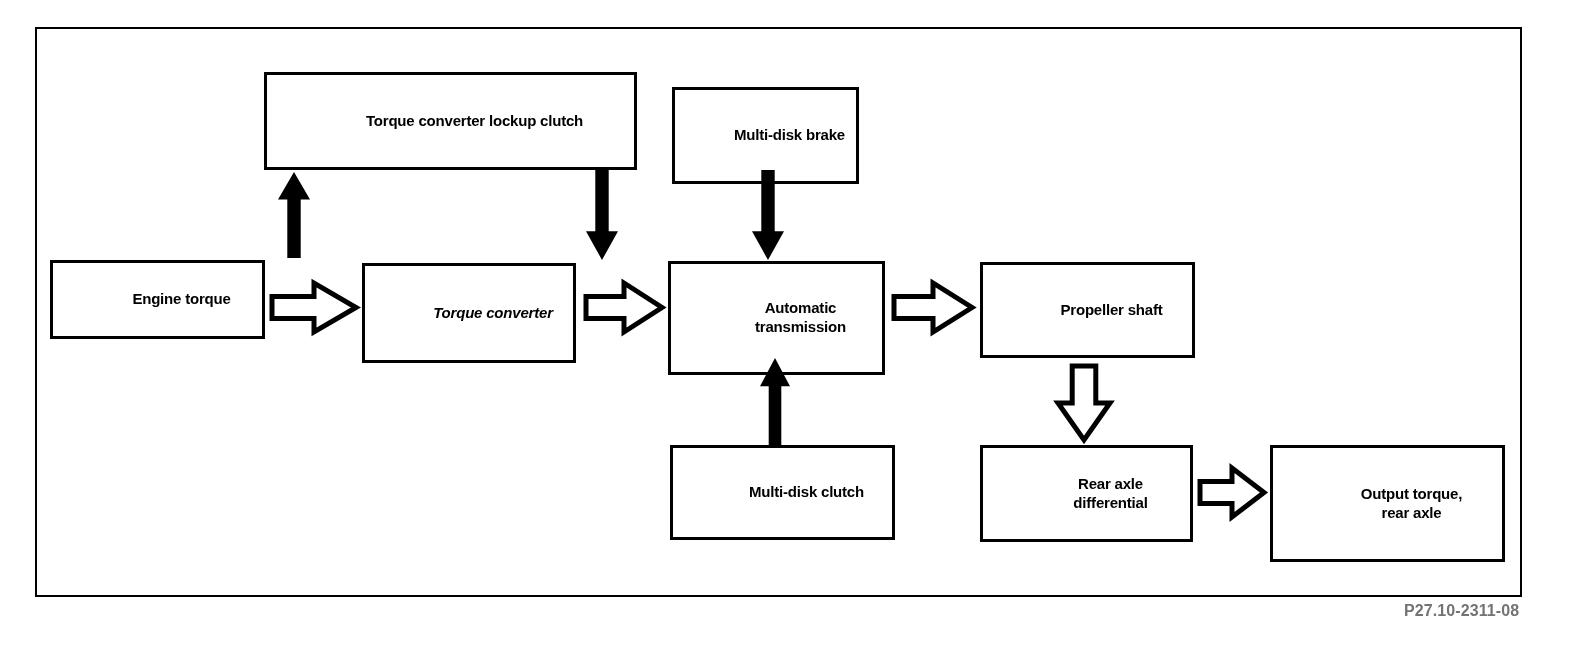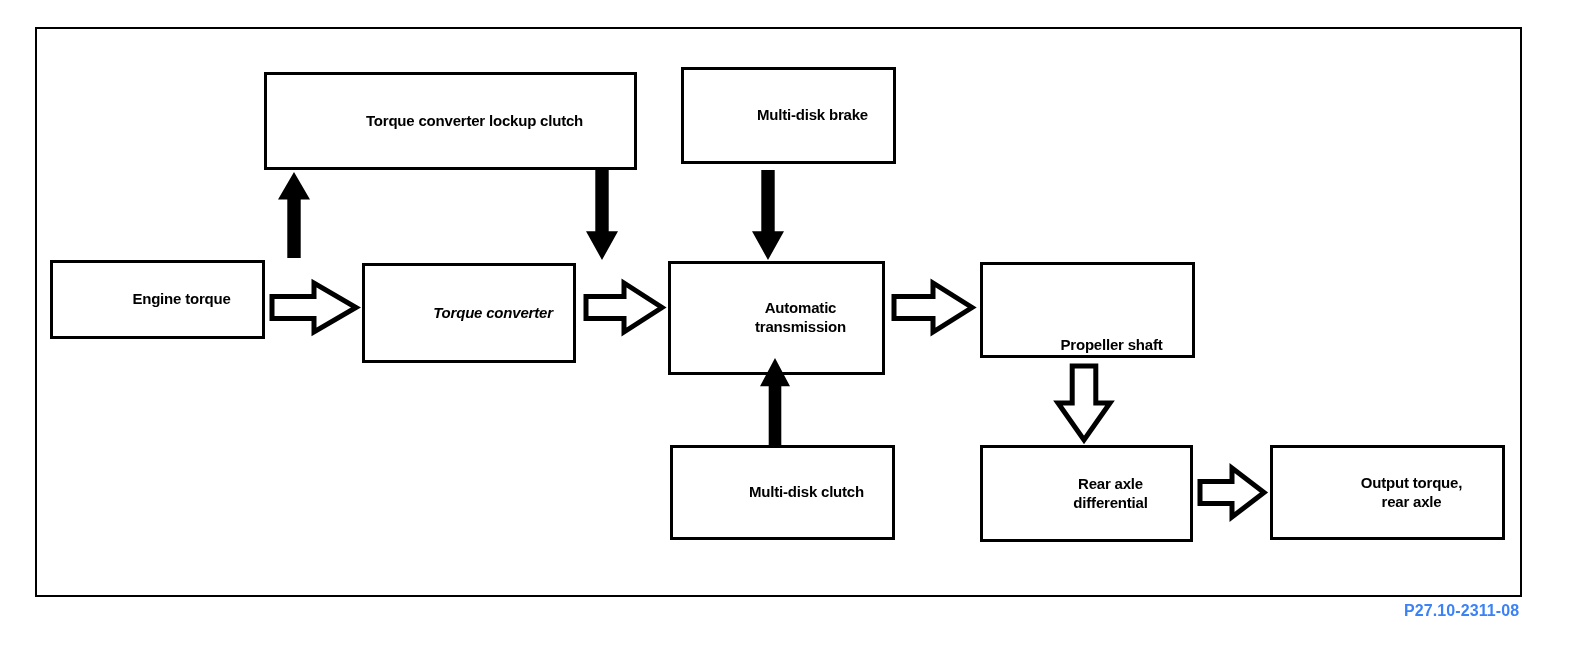--- a/index.html
+++ b/index.html
@@ -7,56 +7,56 @@
        font-family:"Liberation Sans",sans-serif;color:#000;}
   #diagram-root{position:absolute;left:0;top:0;width:1584px;height:648px;}
   .frame{position:absolute;left:35px;top:27px;width:1487px;height:570px;
          border:2px solid #000;box-sizing:border-box;background:#fff;}
   .node{position:absolute;border:3px solid #000;background:#fff;box-sizing:border-box;
         display:flex;align-items:center;justify-content:center;text-align:center;padding-left:48px;}
   .node-label{font-weight:bold;font-size:15px;line-height:1.25;letter-spacing:-0.2px;
               padding:0 6px;white-space:pre-line;}
   .arrow{position:absolute;}
   .arrow svg{display:block;overflow:visible;}
-  .caption{position:absolute;font-size:16px;font-weight:bold;color:#3b82f6;
+  .caption{position:absolute;font-size:16px;font-weight:bold;color:#737373;
            letter-spacing:0.1px;white-space:nowrap;}
 </style>
 </head>
 <body>
 
 <div id="diagram-root">
   <div class="frame"></div>
   <div id="nodes-layer">
       <div class="node" style="left: 50px; top: 260px; width: 215px; height: 79px;">
         <div class="node-label">Engine torque</div>
       </div>
       <div class="node" style="left: 264px; top: 72px; width: 373px; height: 98px;">
         <div class="node-label">Torque converter lockup clutch</div>
       </div>
-      <div class="node" style="left: 672px; top: 67px; width: 215px; height: 97px; margin-left: 9px;">
+      <div class="node" style="left: 672px; top: 87px; width: 187px; height: 97px;">
         <div class="node-label">Multi-disk brake</div>
       </div>
       <div class="node" style="left: 362px; top: 263px; width: 214px; height: 100px; font-style: italic;">
         <div class="node-label">Torque converter</div>
       </div>
       <div class="node" style="left: 668px; top: 261px; width: 217px; height: 114px;">
         <div class="node-label">Automatic
 transmission</div>
       </div>
-      <div class="node" style="left: 980px; top: 262px; width: 215px; height: 96px; align-items: flex-end;">
+      <div class="node" style="left: 980px; top: 262px; width: 215px; height: 96px;">
         <div class="node-label">Propeller shaft</div>
       </div>
       <div class="node" style="left: 660px; top: 445px; width: 225px; height: 95px; margin-left: 10px;">
         <div class="node-label">Multi-disk clutch</div>
       </div>
       <div class="node" style="left: 980px; top: 445px; width: 213px; height: 97px;">
         <div class="node-label">Rear axle
 differential</div>
       </div>
-      <div class="node" style="left: 1270px; top: 445px; width: 235px; height: 95px;">
+      <div class="node" style="left: 1270px; top: 445px; width: 235px; height: 117px;">
         <div class="node-label">Output torque,
 rear axle</div>
       </div>
     </div>
   <div id="arrows-layer">
       <div class="arrow" style="left: 272px; top: 281px; width: 84px; height: 53px;">
         <svg width="84" height="53" viewBox="0 0 84 53">
           <polygon points="0.0,15.4 42.0,15.4 42.0,2.0 84.0,26.5 42.0,51.0 42.0,37.6 0.0,37.6" fill="#fff" stroke="#000" stroke-width="5" stroke-linejoin="miter"></polygon>
         </svg>
       </div>

